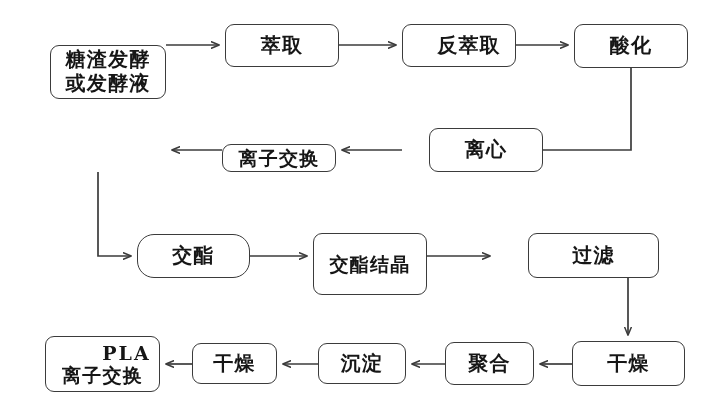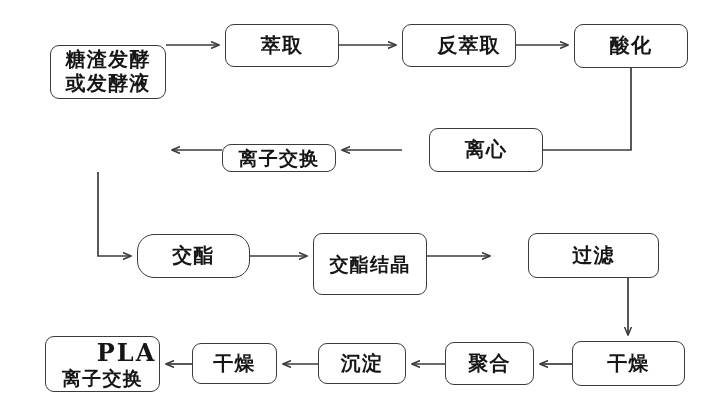--- a/index.html
+++ b/index.html
@@ -42,21 +42,21 @@
     line-height: 1.18;
     text-align: center;
     user-select: none;
   }
   .node-line {
     display: block;
     white-space: nowrap;
   }
   .t1 { font-size: 20px; }
   .t2 { font-size: 19px; }
-  .t-latin { font-size: 24px; letter-spacing: 2px; font-family: "DejaVu Serif", "Liberation Serif", serif; margin-left: 48px; }
+  .t-latin { font-size: 19px; letter-spacing: 2px; font-family: "DejaVu Serif", "Liberation Serif", serif; margin-left: 48px; }
 </style>
 </head>
 <body>
 
 <div id="flow-root">
 
   <svg id="flow-svg" viewBox="0 0 709 410" xmlns="http://www.w3.org/2000/svg">
     <defs>
       <marker id="arrow" markerWidth="9" markerHeight="8" refX="8.4" refY="4" orient="auto" markerUnits="userSpaceOnUse">
         <path d="M0,0.4 L8.6,4 L0,7.6" fill="none" stroke="#3b3b3b" stroke-width="1.5" stroke-linecap="round" stroke-linejoin="round"></path>

